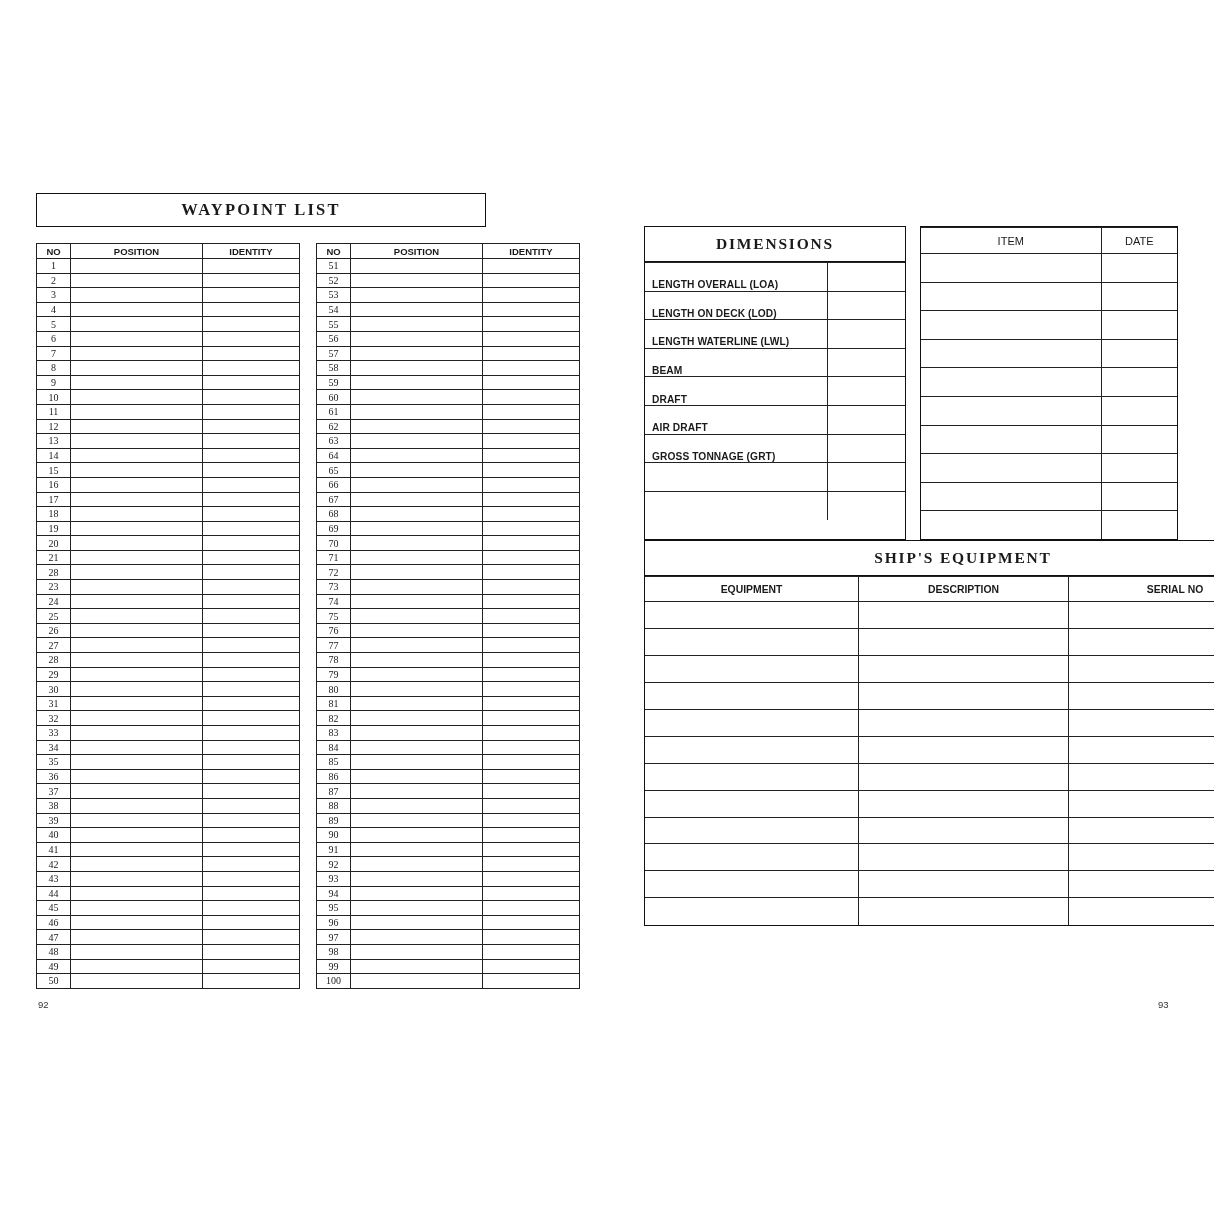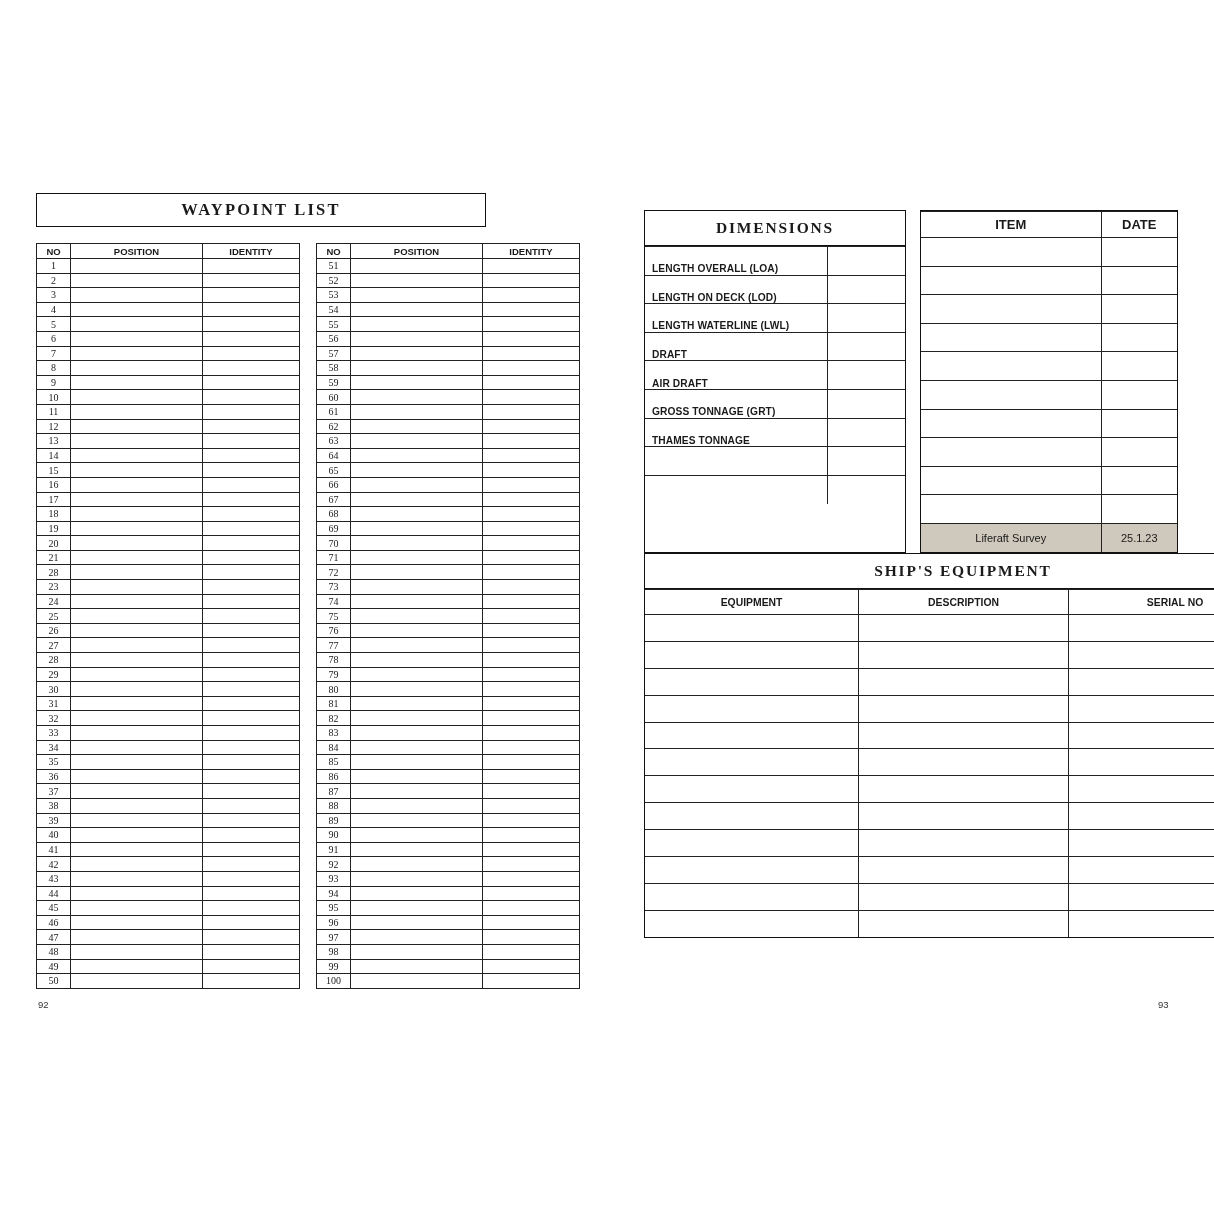--- a/index.html
+++ b/index.html
@@ -84,20 +84,21 @@
     font-size: 10px;
   }
   .col-no { width: 34px; }
   .col-pos { width: 132px; }
   .col-id { width: 97px; }
 
   
   .right-top {
     display: flex;
     gap: 14px;
+    margin-top: 16px;
   }
   .panel {
     border: 1.6px solid #111;
     box-sizing: border-box;
   }
   .panel-head {
     height: 34px;
     display: flex;
     align-items: center;
     justify-content: center;
@@ -135,22 +136,22 @@
   .dim-table tr:last-child td { border-bottom: none; }
 
   .exp-table td, .exp-table th {
     border: 0.8px solid #222;
     height: 28.6px;
     box-sizing: border-box;
     text-align: center;
     padding: 0;
   }
   .exp-table th {
-    font-weight: bold;
-    font-size: 13px;
+    font-weight: normal;
+    font-size: 11px;
     height: 26px;
   }
   .exp-table tr th:first-child, .exp-table tr td:first-child { border-left: none; }
   .exp-table tr th:last-child, .exp-table tr td:last-child { border-right: none; }
   .exp-table tr:last-child td { border-bottom: none; }
   .exp-col-date { width: 76px; }
   .filled {
     background: #cfc8bc;
     font-family: "Liberation Sans", sans-serif;
     font-size: 11px;
@@ -753,33 +754,33 @@
               </tr>
               <tr>
                 <td class="label">LENGTH ON DECK (LOD)</td>
                 <td class="value"></td>
               </tr>
               <tr>
                 <td class="label">LENGTH WATERLINE (LWL)</td>
                 <td class="value"></td>
               </tr>
               <tr>
+                <td class="label">BEAM</td>
+                <td class="value"></td>
+              </tr>
+              <tr>
                 <td class="label">DRAFT</td>
                 <td class="value"></td>
               </tr>
               <tr>
                 <td class="label">AIR DRAFT</td>
                 <td class="value"></td>
               </tr>
               <tr>
                 <td class="label">GROSS TONNAGE (GRT)</td>
-                <td class="value"></td>
-              </tr>
-              <tr>
-                <td class="label">THAMES TONNAGE</td>
                 <td class="value"></td>
               </tr>
               <tr>
                 <td class="label"></td>
                 <td class="value"></td>
               </tr>
               <tr>
                 <td class="label"></td>
                 <td class="value"></td>
               </tr>
@@ -832,24 +833,20 @@
                 <td></td>
                 <td></td>
               </tr>
               <tr>
                 <td></td>
                 <td></td>
               </tr>
               <tr>
                 <td></td>
                 <td></td>
-              </tr>
-              <tr>
-                <td class="filled" style="background: rgb(207, 200, 188);">Liferaft Survey</td>
-                <td class="filled" style="background: rgb(207, 200, 188);">25.1.23</td>
               </tr>
             </tbody>
         </table>
       </div>
     </div>
 
     <div class="panel eq-panel">
       <div class="panel-head">
         <span>SHIP'S EQUIPMENT</span>
       </div>

